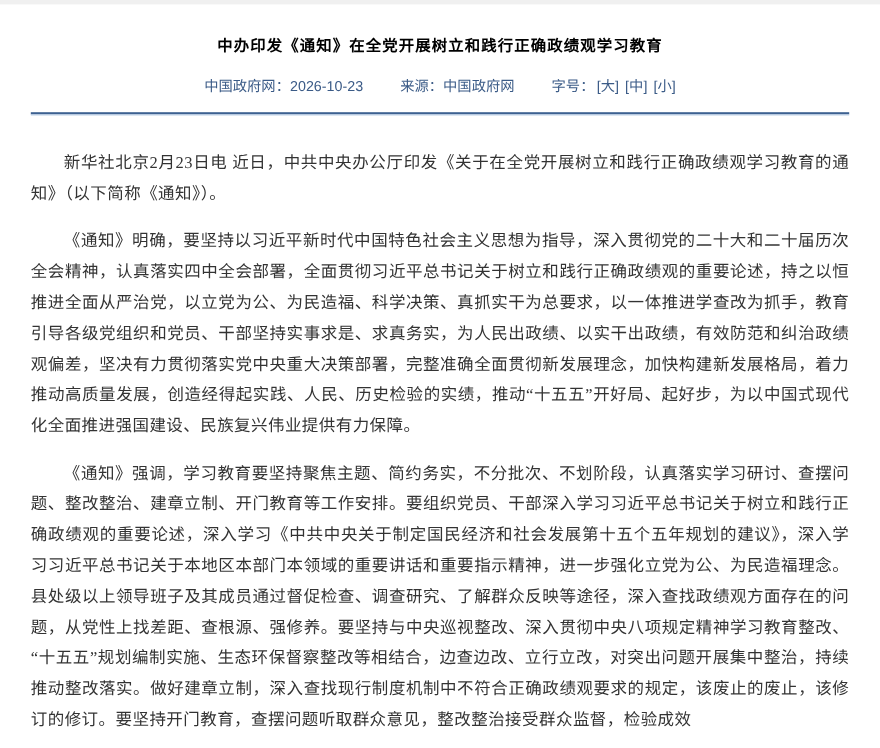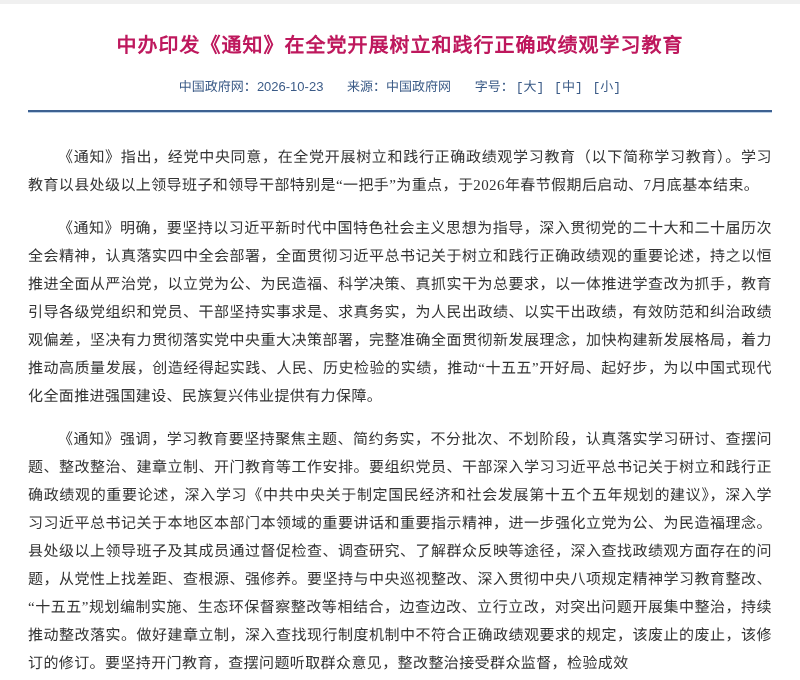--- a/index.html
+++ b/index.html
@@ -18,36 +18,36 @@
   }
   .page {
     width: 800px;
     box-sizing: border-box;
     padding: 0 28px;
   }
   .article-title {
     margin: 28px 10px 0 10px;
     text-align: center;
     font-family: "Liberation Sans", "DejaVu Sans", sans-serif;
-    font-size: 20px;
+    font-size: 14px;
     font-weight: bold;
-    color: #be185d;
+    color: #000000;
     letter-spacing: 1px;
     line-height: 1.3;
   }
   .meta-row {
     margin-top: 18px;
     text-align: center;
     font-family: "Liberation Sans", "DejaVu Sans", sans-serif;
     font-size: 13px;
     color: #3b5b87;
     white-space: nowrap;
   }
   .meta-group { display: inline-block; }
-  .meta-group + .meta-group { margin-left: 20px; font-family: Liberation Mono, monospace; }
+  .meta-group + .meta-group { margin-left: 30px; }
   .fontsize-btn {
     cursor: pointer;
     margin-left: 2px;
     color: #3b5b87;
     text-decoration: none;
   }
   .rule {
     margin-top: 15px;
     height: 0;
     border-top: 2px solid #3d6191;
@@ -85,18 +85,18 @@
     <span class="meta-group">
       <span>字号：</span><span class="fontsize-btn">[大]</span>
       <span class="fontsize-btn">[中]</span>
       <span class="fontsize-btn">[小]</span>
     </span>
   </div>
 
   <div class="rule"></div>
 
   <div class="article-body">
-    <p>《通知》指出，经党中央同意，在全党开展树立和践行正确政绩观学习教育（以下简称学习教育）。学习教育以县处级以上领导班子和领导干部特别是“一把手”为重点，于2026年春节假期后启动、7月底基本结束。</p>
+    <p>新华社北京2月23日电 近日，中共中央办公厅印发《关于在全党开展树立和践行正确政绩观学习教育的通知》（以下简称《通知》）。</p>
     <p>《通知》明确，要坚持以习近平新时代中国特色社会主义思想为指导，深入贯彻党的二十大和二十届历次全会精神，认真落实四中全会部署，全面贯彻习近平总书记关于树立和践行正确政绩观的重要论述，持之以恒推进全面从严治党，以立党为公、为民造福、科学决策、真抓实干为总要求，以一体推进学查改为抓手，教育引导各级党组织和党员、干部坚持实事求是、求真务实，为人民出政绩、以实干出政绩，有效防范和纠治政绩观偏差，坚决有力贯彻落实党中央重大决策部署，完整准确全面贯彻新发展理念，加快构建新发展格局，着力推动高质量发展，创造经得起实践、人民、历史检验的实绩，推动“十五五”开好局、起好步，为以中国式现代化全面推进强国建设、民族复兴伟业提供有力保障。</p>
     <p>《通知》强调，学习教育要坚持聚焦主题、简约务实，不分批次、不划阶段，认真落实学习研讨、查摆问题、整改整治、建章立制、开门教育等工作安排。要组织党员、干部深入学习习近平总书记关于树立和践行正确政绩观的重要论述，深入学习《中共中央关于制定国民经济和社会发展第十五个五年规划的建议》，深入学习习近平总书记关于本地区本部门本领域的重要讲话和重要指示精神，进一步强化立党为公、为民造福理念。县处级以上领导班子及其成员通过督促检查、调查研究、了解群众反映等途径，深入查找政绩观方面存在的问题，从党性上找差距、查根源、强修养。要坚持与中央巡视整改、深入贯彻中央八项规定精神学习教育整改、“十五五”规划编制实施、生态环保督察整改等相结合，边查边改、立行立改，对突出问题开展集中整治，持续推动整改落实。做好建章立制，深入查找现行制度机制中不符合正确政绩观要求的规定，该废止的废止，该修订的修订。要坚持开门教育，查摆问题听取群众意见，整改整治接受群众监督，检验成效</p>
   </div>
 
 </div>
 
 </body></html>

